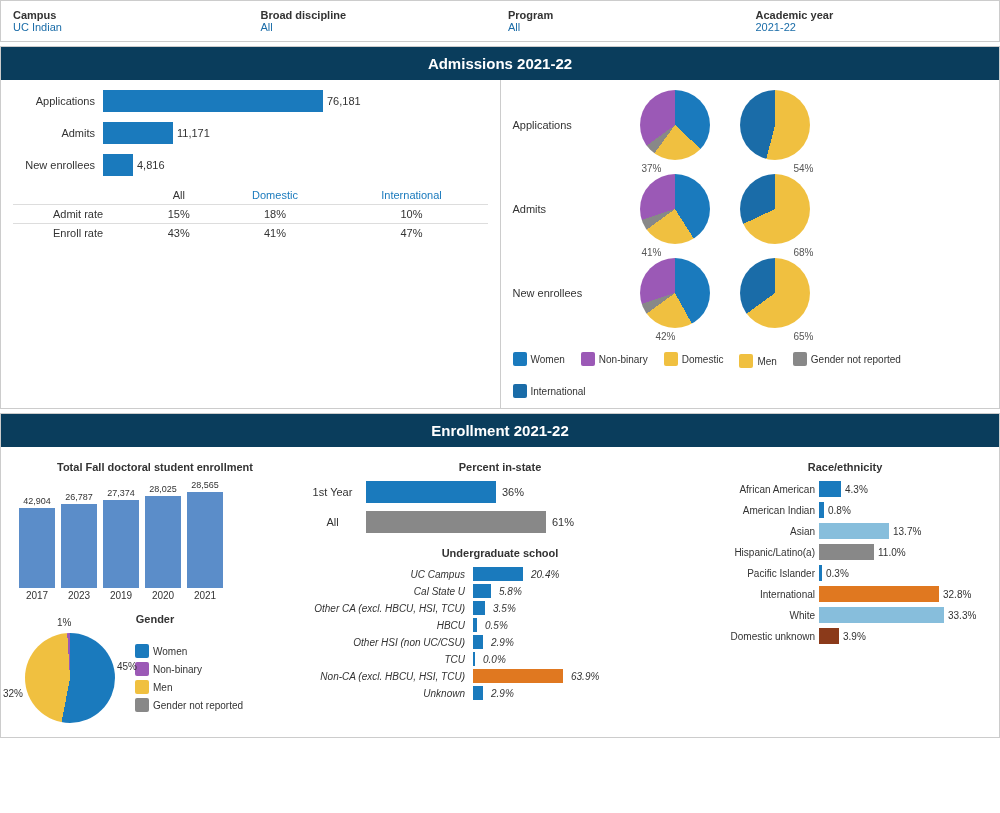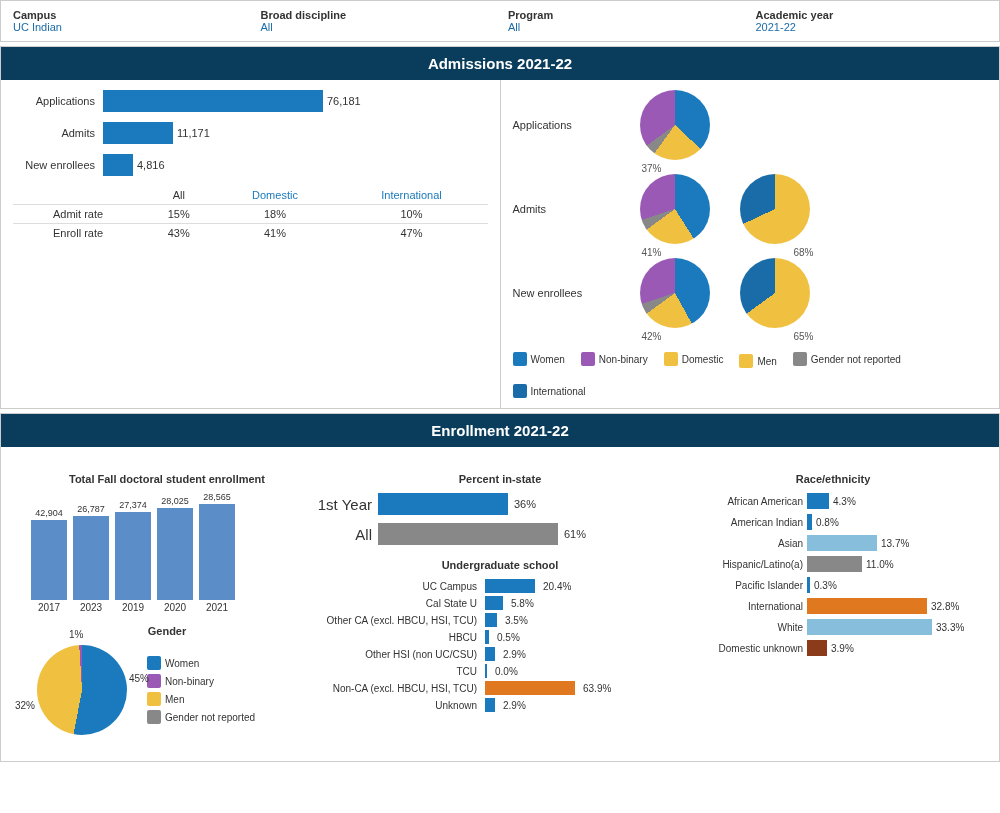--- a/index.html
+++ b/index.html
@@ -144,21 +144,21 @@
       border-radius: 2px;
     }
 
     
     .enrollment-section {
       border: 1px solid #ccc;
       margin: 4px 0;
     }
     .enrollment-body {
       display: flex;
-      padding: 26px;
+      padding: 14px;
       gap: 10px;
     }
     .enroll-left {
       width: 280px;
     }
     .enroll-mid {
       flex: 1;
     }
     .enroll-right {
       width: 280px;
@@ -207,39 +207,40 @@
 
     
     .instate-row {
       display: flex;
       align-items: center;
       margin-bottom: 8px;
       gap: 6px;
     }
     .instate-label {
       width: 55px;
-      font-size: 15px;
-      color: #333;
-      text-align: right;
+      font-size: 11px;
+      color: #333;
+      text-align: center;
     }
     .instate-bar {
       height: 22px;
       display: inline-block;
     }
     .instate-val {
       font-size: 11px;
       color: #333;
     }
 
     
     .ugschool-row {
       display: flex;
       align-items: center;
       margin-bottom: 3px;
       gap: 8px;
+      font-style: italic;
     }
     .ugschool-label {
       width: 160px;
       font-size: 10px;
       color: #333;
       text-align: right;
     }
     .ugschool-bar {
       height: 14px;
       display: inline-block;
@@ -351,20 +352,24 @@
 
     <div class="admissions-right">
 
       <div class="pie-row">
         <div class="pie-label">Applications</div>
         <div class="pie-charts-group">
           <div class="pie-wrap">
             <div class="pie" style="background: conic-gradient(#1a7abd 0% 37%, #f0c040 37% 60%, #888888 60% 65%, #9b59b6 65% 100%);"></div>
             <div class="pie-pct" style="bottom:-14px;left:2px;">37%</div>
           </div>
+          <div class="pie-wrap">
+            <div class="pie" style="background: conic-gradient(#f0c040 0% 54%, #1a6ca8 54% 100%);"></div>
+            <div class="pie-pct" style="bottom:-14px;right:-4px;">54%</div>
+          </div>
         </div>
       </div>
 
       <div class="pie-row" style="margin-top:10px;">
         <div class="pie-label">Admits</div>
         <div class="pie-charts-group">
           <div class="pie-wrap">
             <div class="pie" style="background: conic-gradient(#1a7abd 0% 41%, #f0c040 41% 65%, #888888 65% 70%, #9b59b6 70% 100%);"></div>
             <div class="pie-pct" style="bottom:-14px;left:2px;">41%</div>
           </div>
@@ -373,21 +378,21 @@
             <div class="pie-pct" style="bottom:-14px;right:-4px;">68%</div>
           </div>
         </div>
       </div>
 
       <div class="pie-row" style="margin-top:10px;">
         <div class="pie-label">New enrollees</div>
         <div class="pie-charts-group">
           <div class="pie-wrap">
             <div class="pie" style="background: conic-gradient(#1a7abd 0% 42%, #f0c040 42% 65%, #888888 65% 70%, #9b59b6 70% 100%);"></div>
-            <div class="pie-pct" style="bottom:-14px;left:2px;">42%</div>
+            <div class="pie-pct" style="bottom:-14px;left:16px;">42%</div>
           </div>
           <div class="pie-wrap">
             <div class="pie" style="background: conic-gradient(#f0c040 0% 65%, #1a6ca8 65% 100%);"></div>
             <div class="pie-pct" style="bottom:-14px;right:-4px;">65%</div>
           </div>
         </div>
       </div>
 
       <div class="legend-section" style="margin-top:22px;">
         <div class="legend-item">

